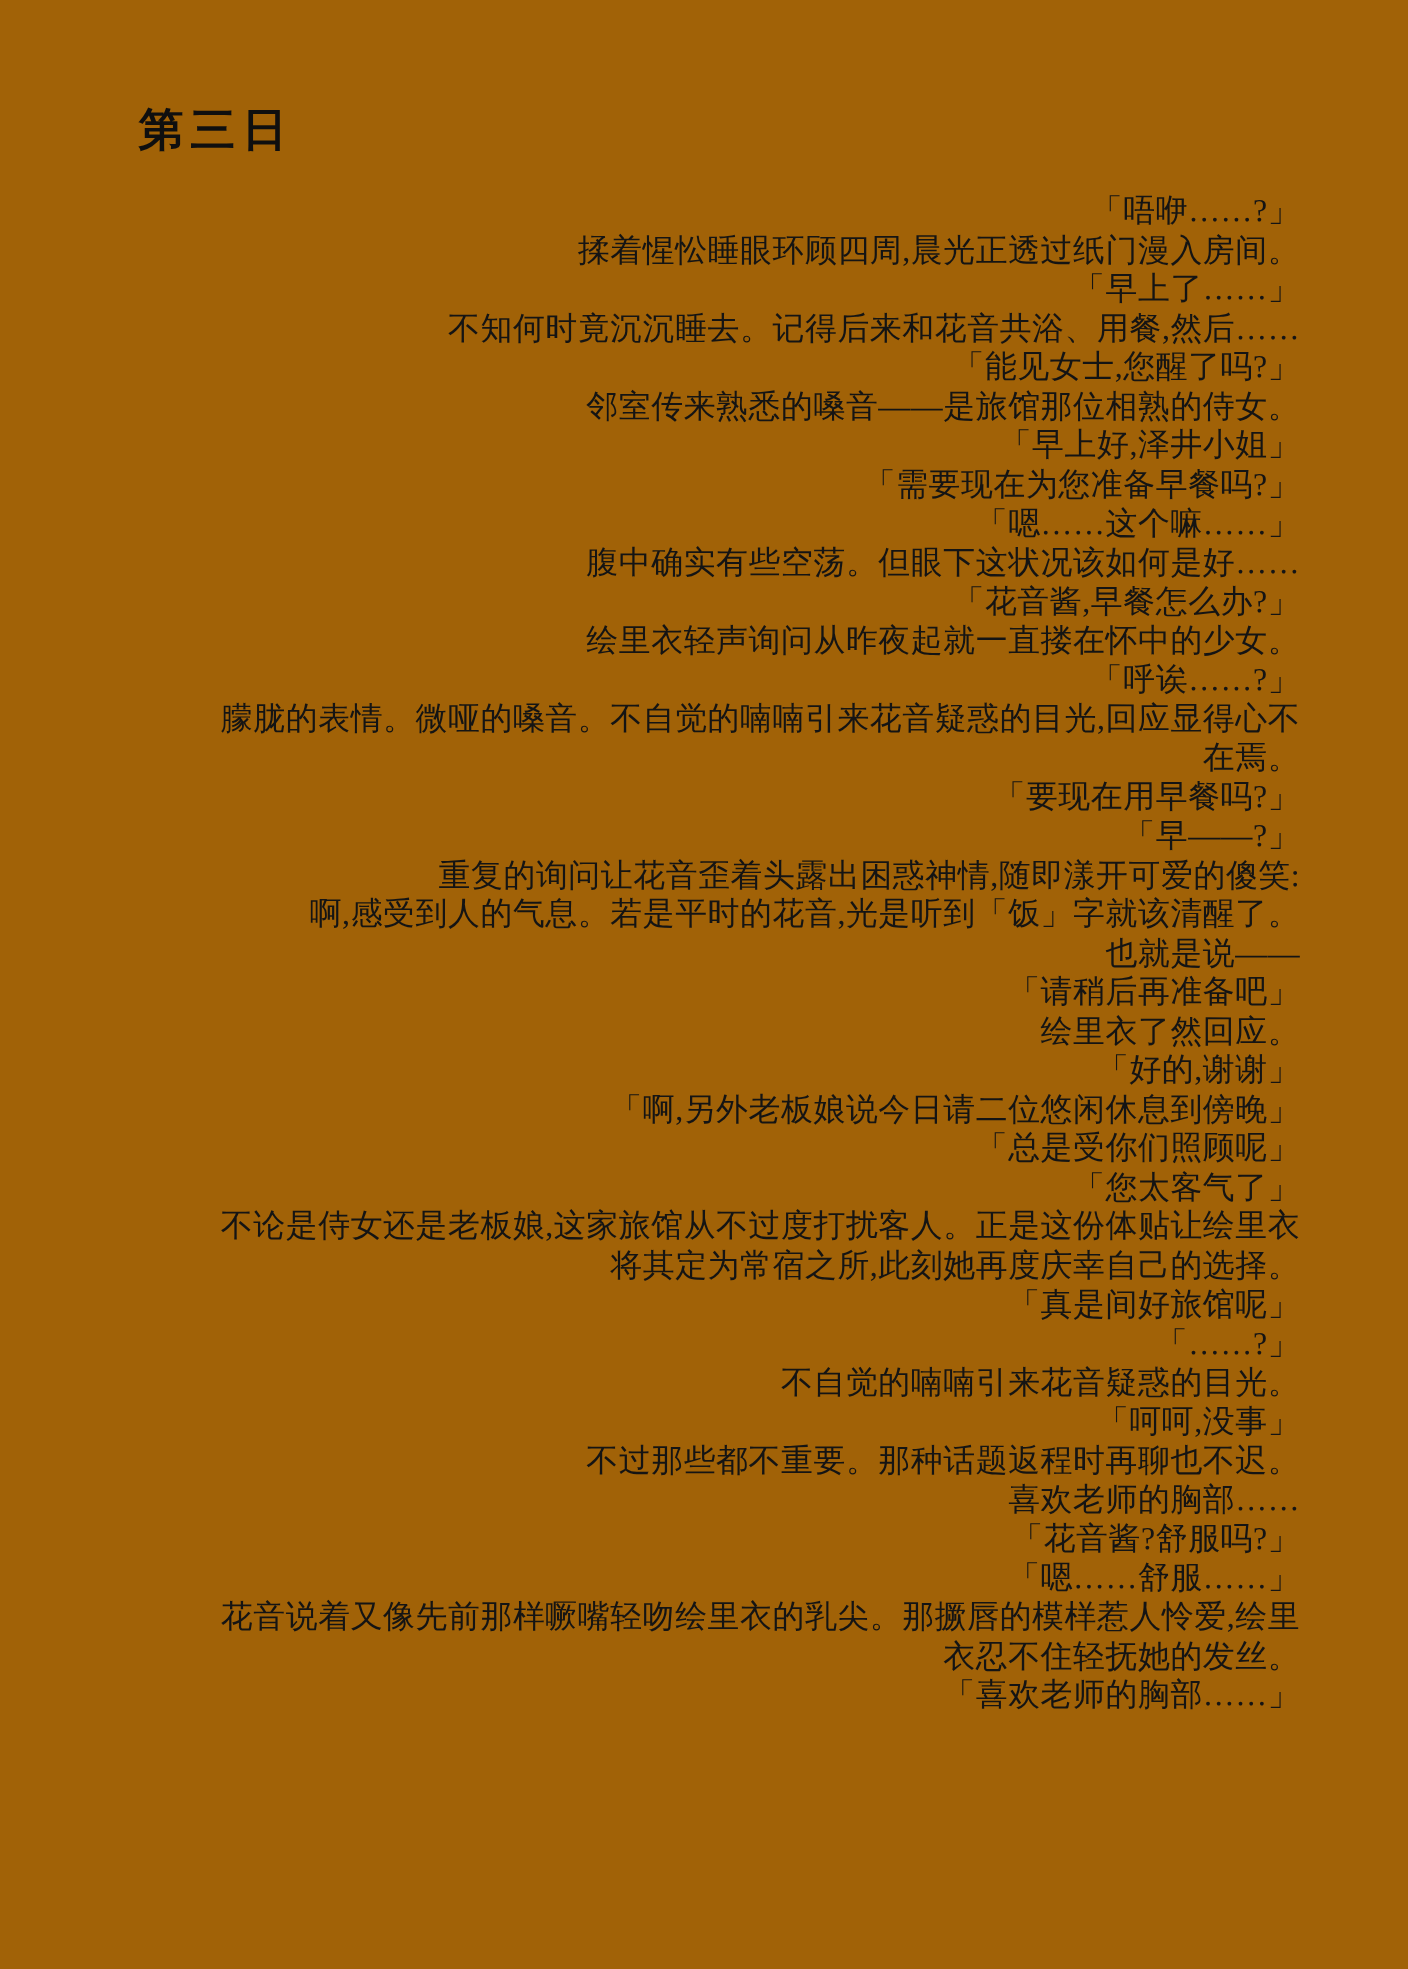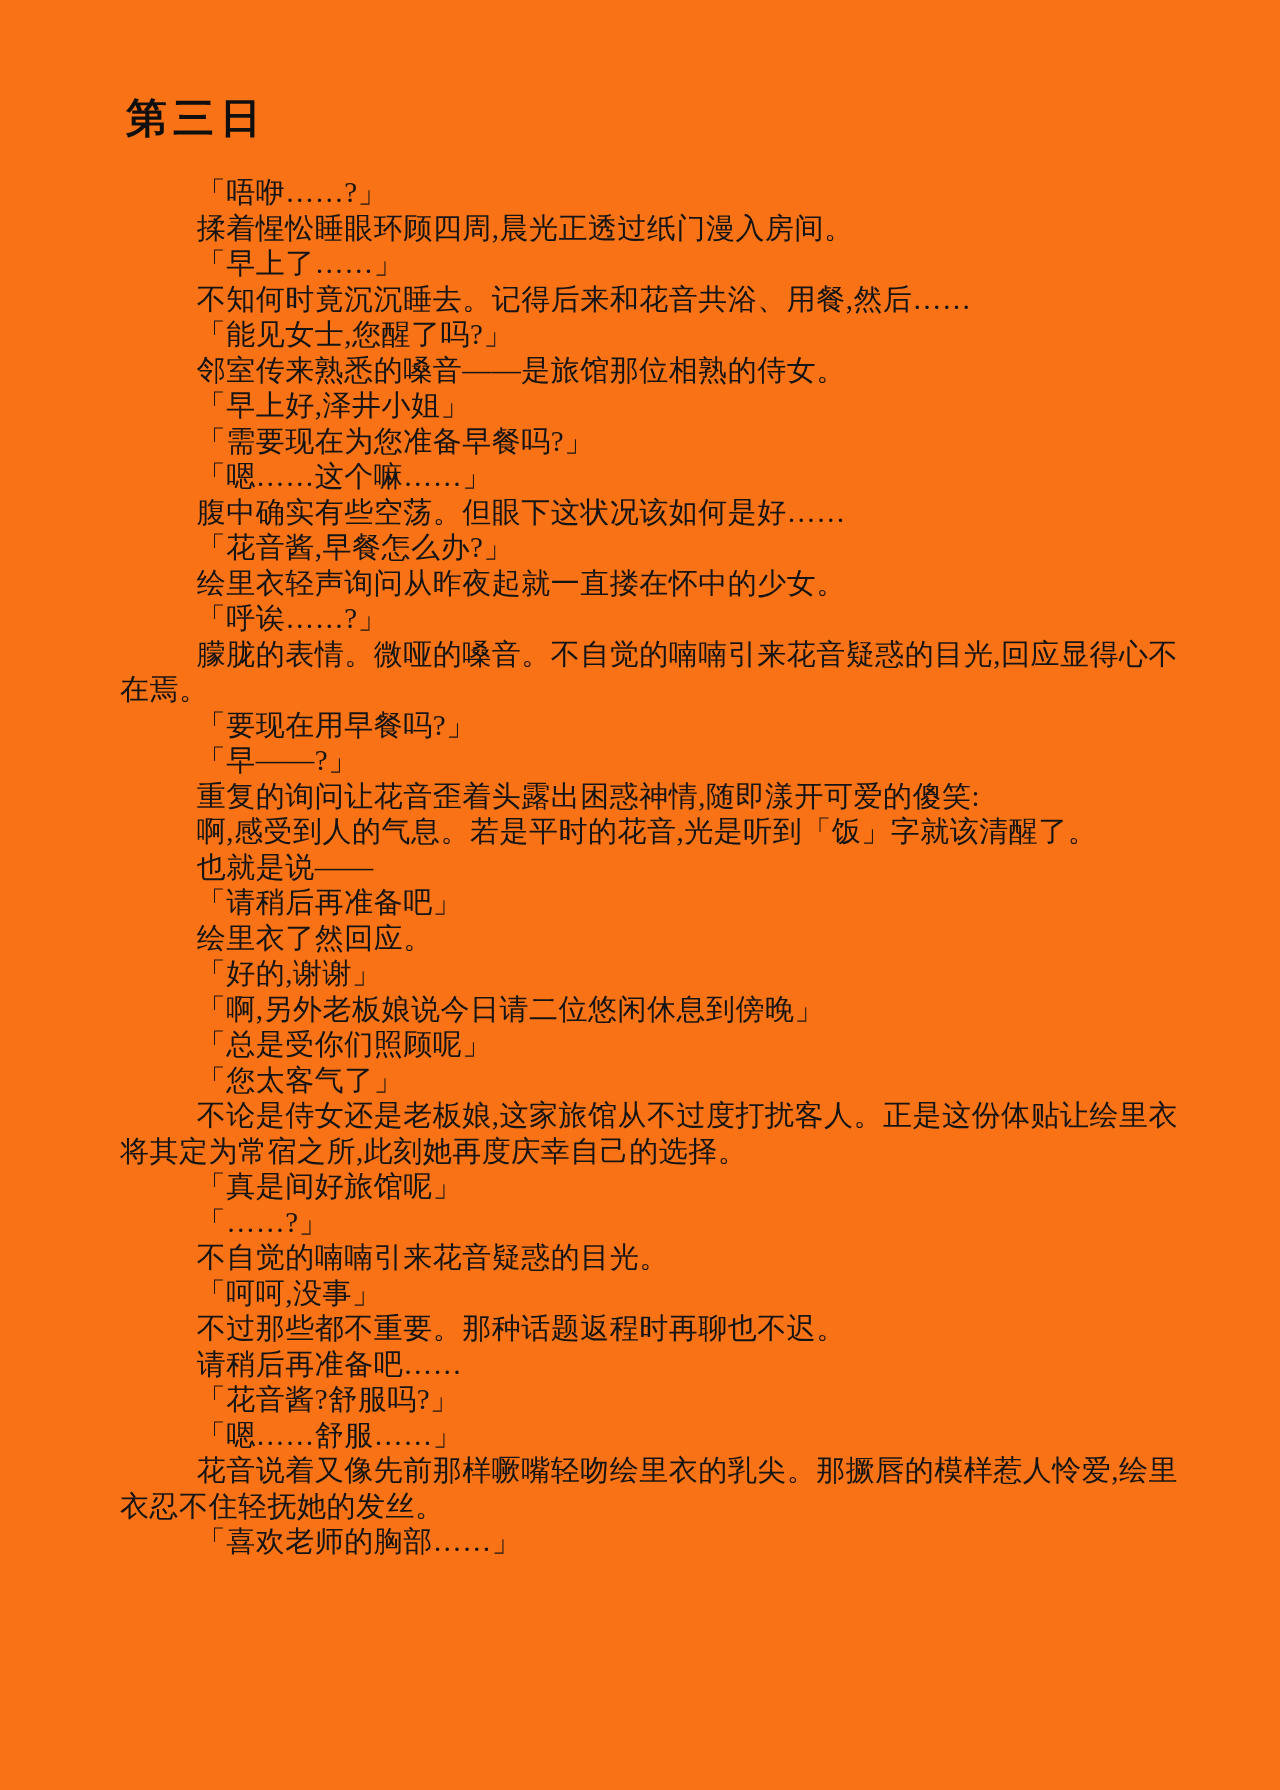--- a/index.html
+++ b/index.html
@@ -12,41 +12,41 @@
     height: 1790px;
     overflow: hidden;
     font-family: "Liberation Serif", "DejaVu Serif", serif;
     color: #141414;
   }
   .page {
     box-sizing: border-box;
     width: 1280px;
     height: 1790px;
     padding: 96px 88px 0 120px;
-    background: #f97316;
+    background: #a16207;
   }
   .chapter-title {
     margin: 0 0 34px 6px;
     font-size: 41px;
     font-weight: 600;
     letter-spacing: 6px;
     line-height: 1.1;
     color: #0f0f0f;
   }
   .body-text {
     width: 1062px;
   }
   .body-text p {
     margin: 0;
     padding: 0;
     font-size: 29px;
     line-height: 35.5px;
     text-indent: 2.65em;
     letter-spacing: 0.5px;
-    text-align: left;
+    text-align: right;
     word-break: break-all;
     overflow-wrap: break-word;
     color: #141414;
   }
 </style>
 </head>
 <body>
 
 <main class="page">
   <h1 class="chapter-title">第三日</h1>
@@ -75,19 +75,19 @@
       <p>「好的,谢谢」</p>
       <p>「啊,另外老板娘说今日请二位悠闲休息到傍晚」</p>
       <p>「总是受你们照顾呢」</p>
       <p>「您太客气了」</p>
       <p>不论是侍女还是老板娘,这家旅馆从不过度打扰客人。正是这份体贴让绘里衣将其定为常宿之所,此刻她再度庆幸自己的选择。</p>
       <p>「真是间好旅馆呢」</p>
       <p>「……?」</p>
       <p>不自觉的喃喃引来花音疑惑的目光。</p>
       <p>「呵呵,没事」</p>
       <p>不过那些都不重要。那种话题返程时再聊也不迟。</p>
-      <p>请稍后再准备吧……</p>
+      <p>喜欢老师的胸部……</p>
       <p>「花音酱?舒服吗?」</p>
       <p>「嗯……舒服……」</p>
       <p>花音说着又像先前那样噘嘴轻吻绘里衣的乳尖。那撅唇的模样惹人怜爱,绘里衣忍不住轻抚她的发丝。</p>
       <p>「喜欢老师的胸部……」</p>
     </section>
 </main>
 
 </body></html>

